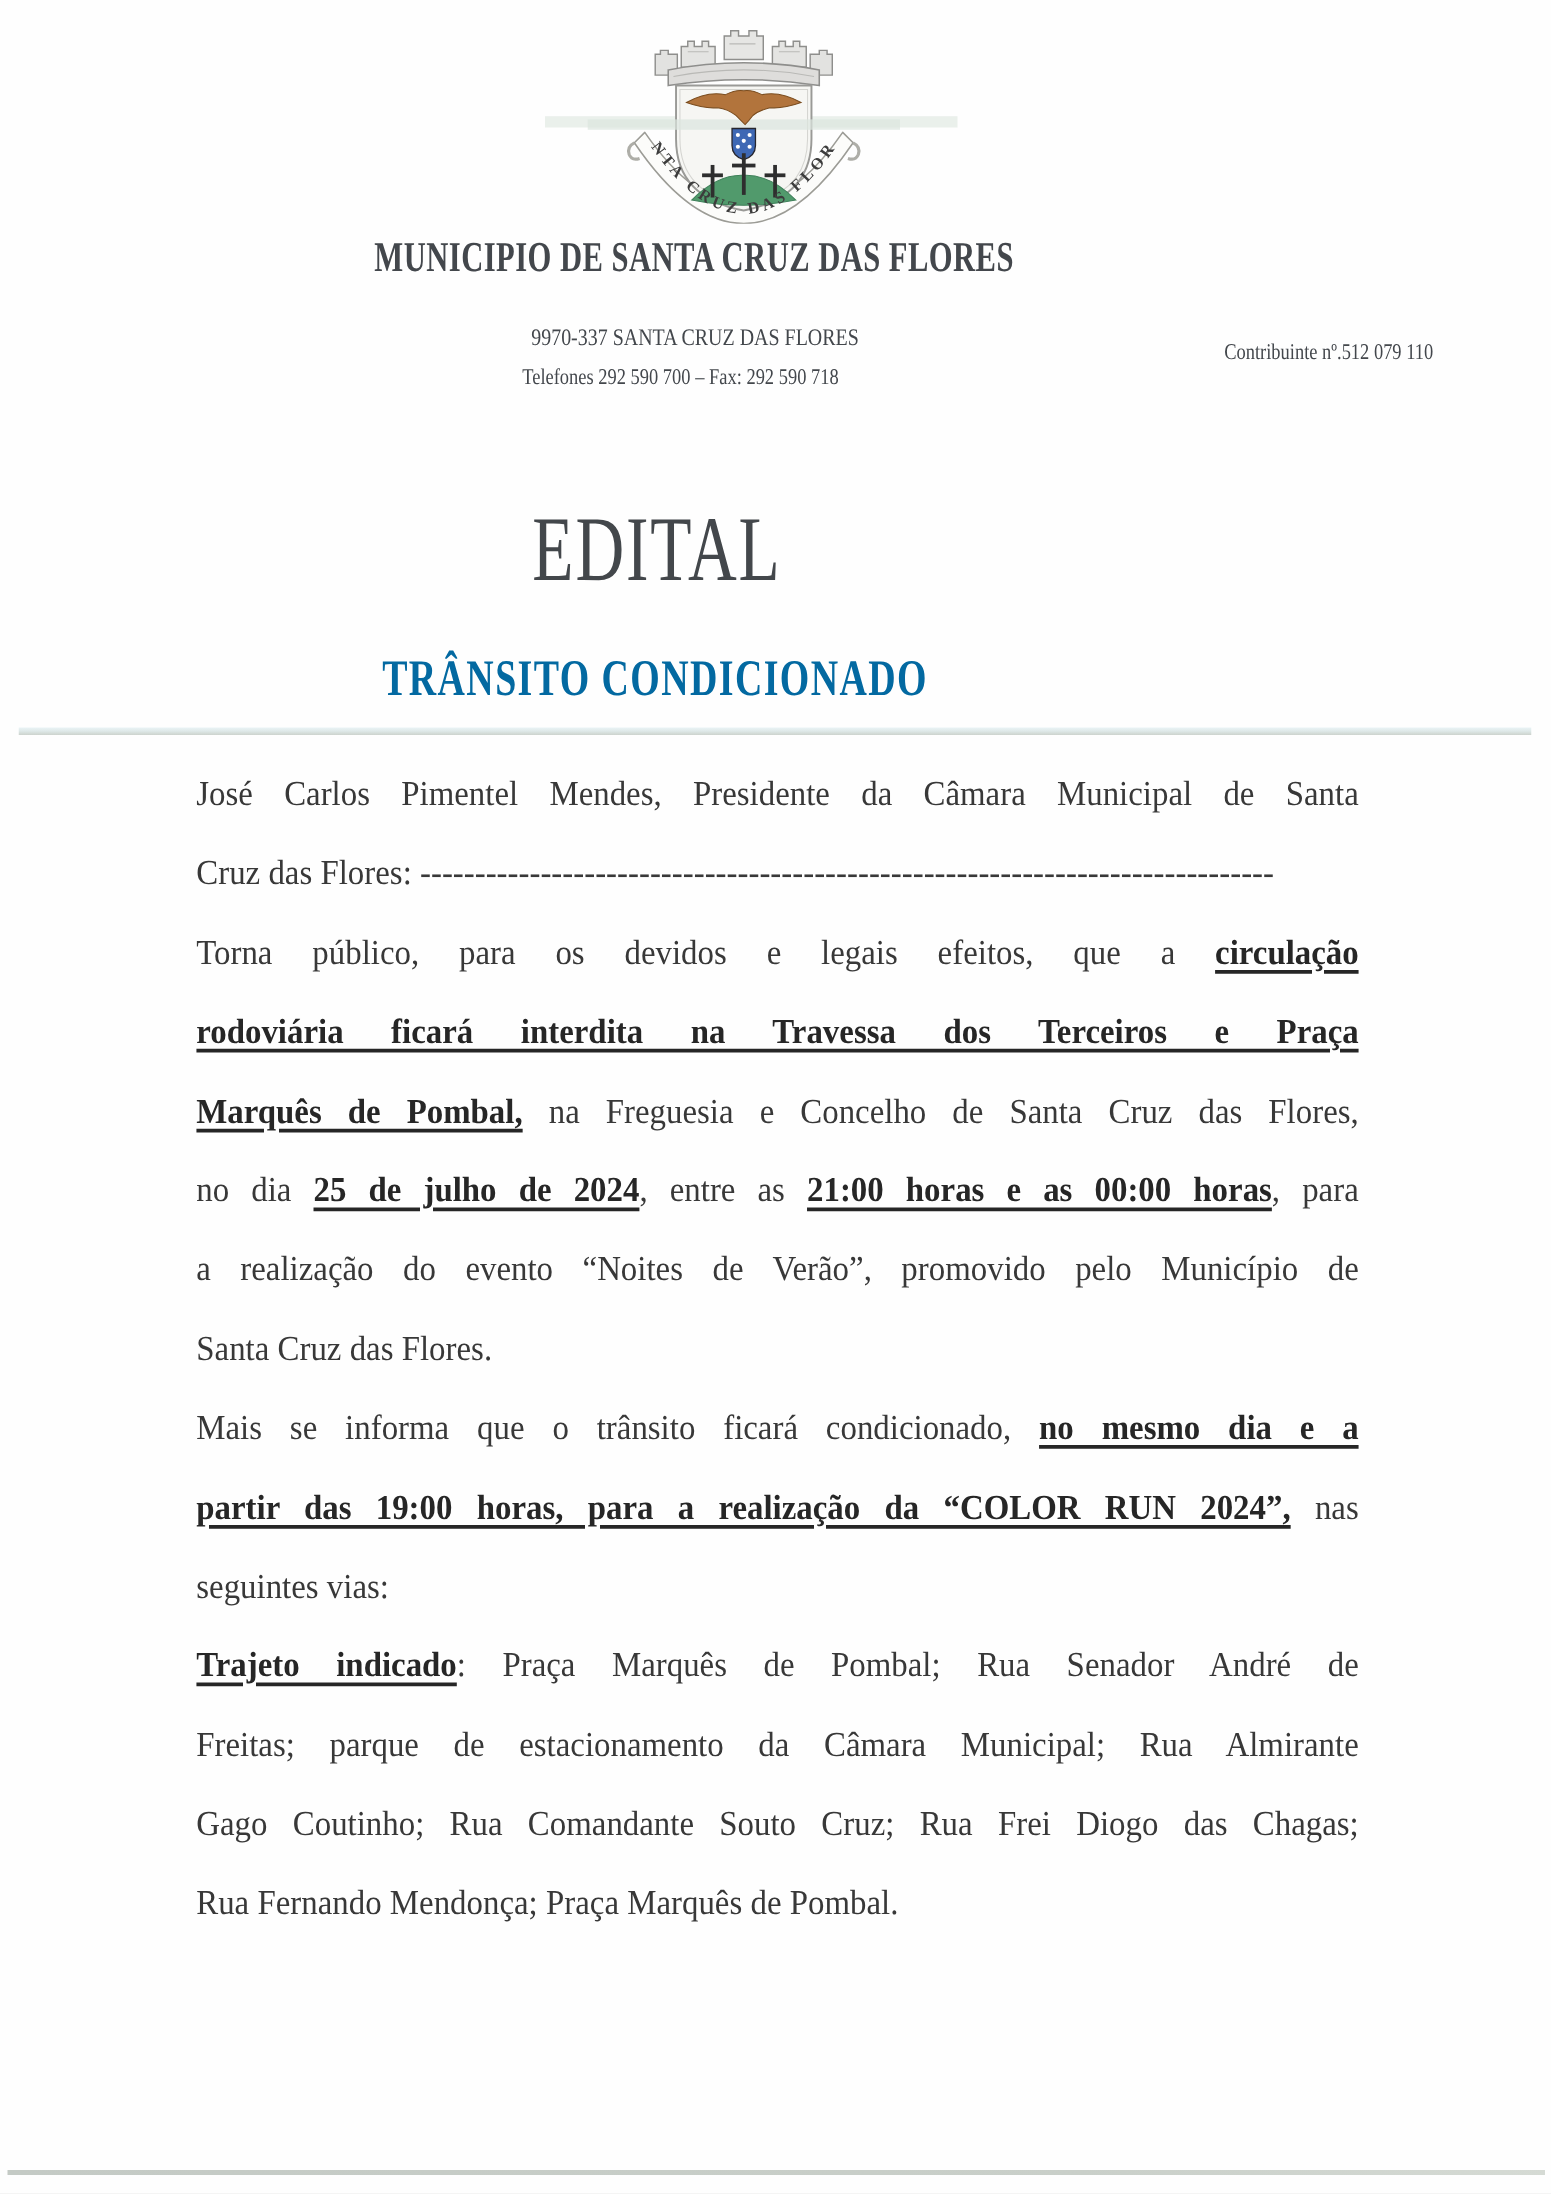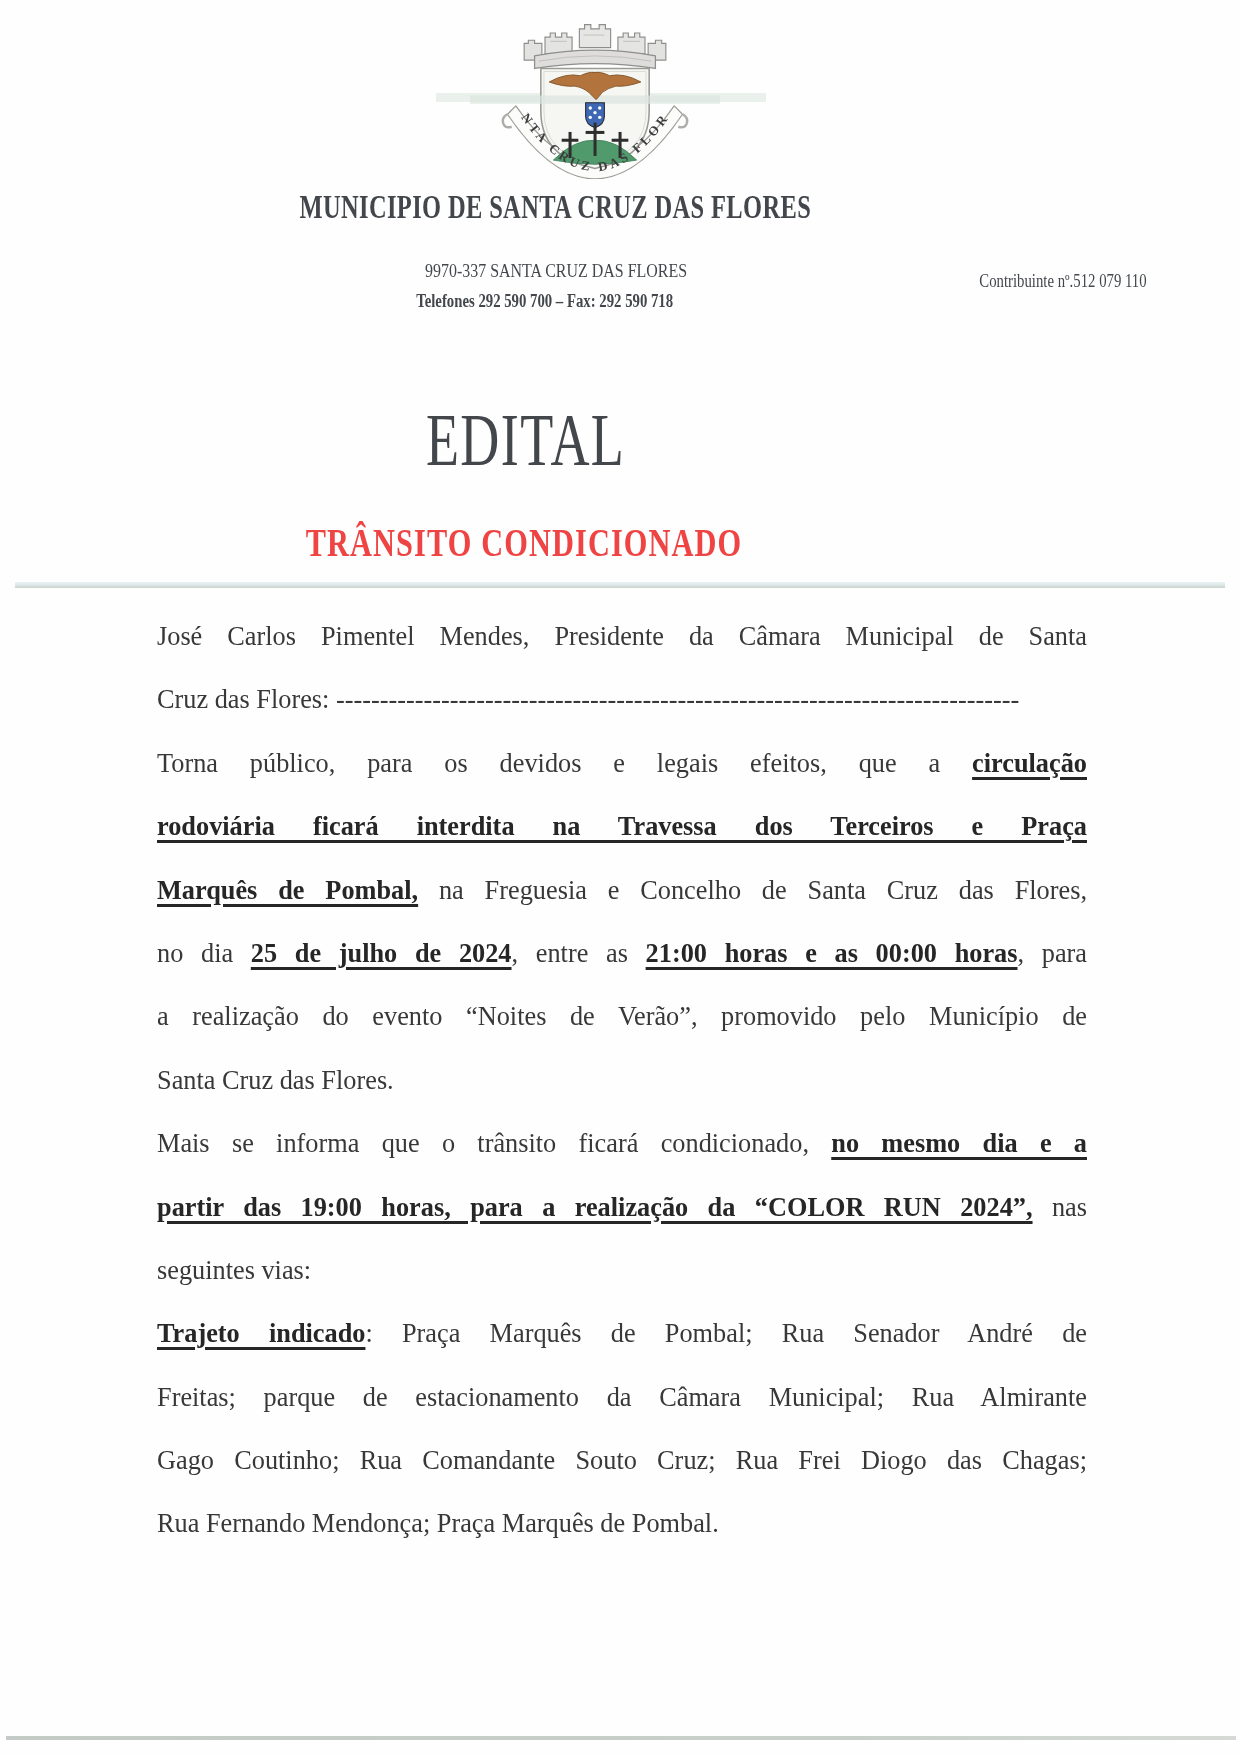--- a/index.html
+++ b/index.html
@@ -36,30 +36,30 @@
   }
   .hline > span { display: inline-block; }
   .muni   { top: 188px; font-size: 34px; font-weight: bold; letter-spacing: .5px; margin-left: 12px; }
   .muni > span { transform: translateX(-77px) scaleX(.72); }
   .dept   { top: 214px; font-size: 24px; font-weight: bold; letter-spacing: .5px; }
   .dept > span { transform: translateX(-77px) scaleX(.74); }
   .addr1  { top: 260px; font-size: 19px; margin-left: 12px; }
   .addr1 > span { transform: translateX(-76px) scaleX(.84); }
   .addr2  { top: 271px; font-size: 18px; text-align: right; }
   .addr2 > span { transform: translateX(-76px) scaleX(.82); }
-  .addr3  { top: 291px; font-size: 18px; font-weight: bold; }
+  .addr3  { top: 291px; font-size: 18px; }
   .addr3 > span { transform: translateX(-76px) scaleX(.82); }
   .doc-title {
     top: 398px; font-size: 74px; font-weight: 400;
     letter-spacing: 2px; color: #43474b; text-align: center;
   }
   .doc-title > span { transform: translateX(-95px) scaleX(.73); }
   .doc-subtitle {
     top: 518px; font-size: 41px; font-weight: bold;
-    letter-spacing: 1.5px; color: #ef4444; padding-left: 14px;
+    letter-spacing: 1.5px; color: #0369a1; padding-left: 14px;
   }
   .doc-subtitle > span { transform: translateX(-103px) scaleX(.74); }
   .divider-top {
     position: absolute;
     left: 15px; top: 582px;
     width: 1210px; height: 6px;
     background: linear-gradient(180deg, #eaf4f6 0%, #dfe9e9 45%, #ccd3cd 100%);
   }
   .divider-bottom {
     position: absolute;

